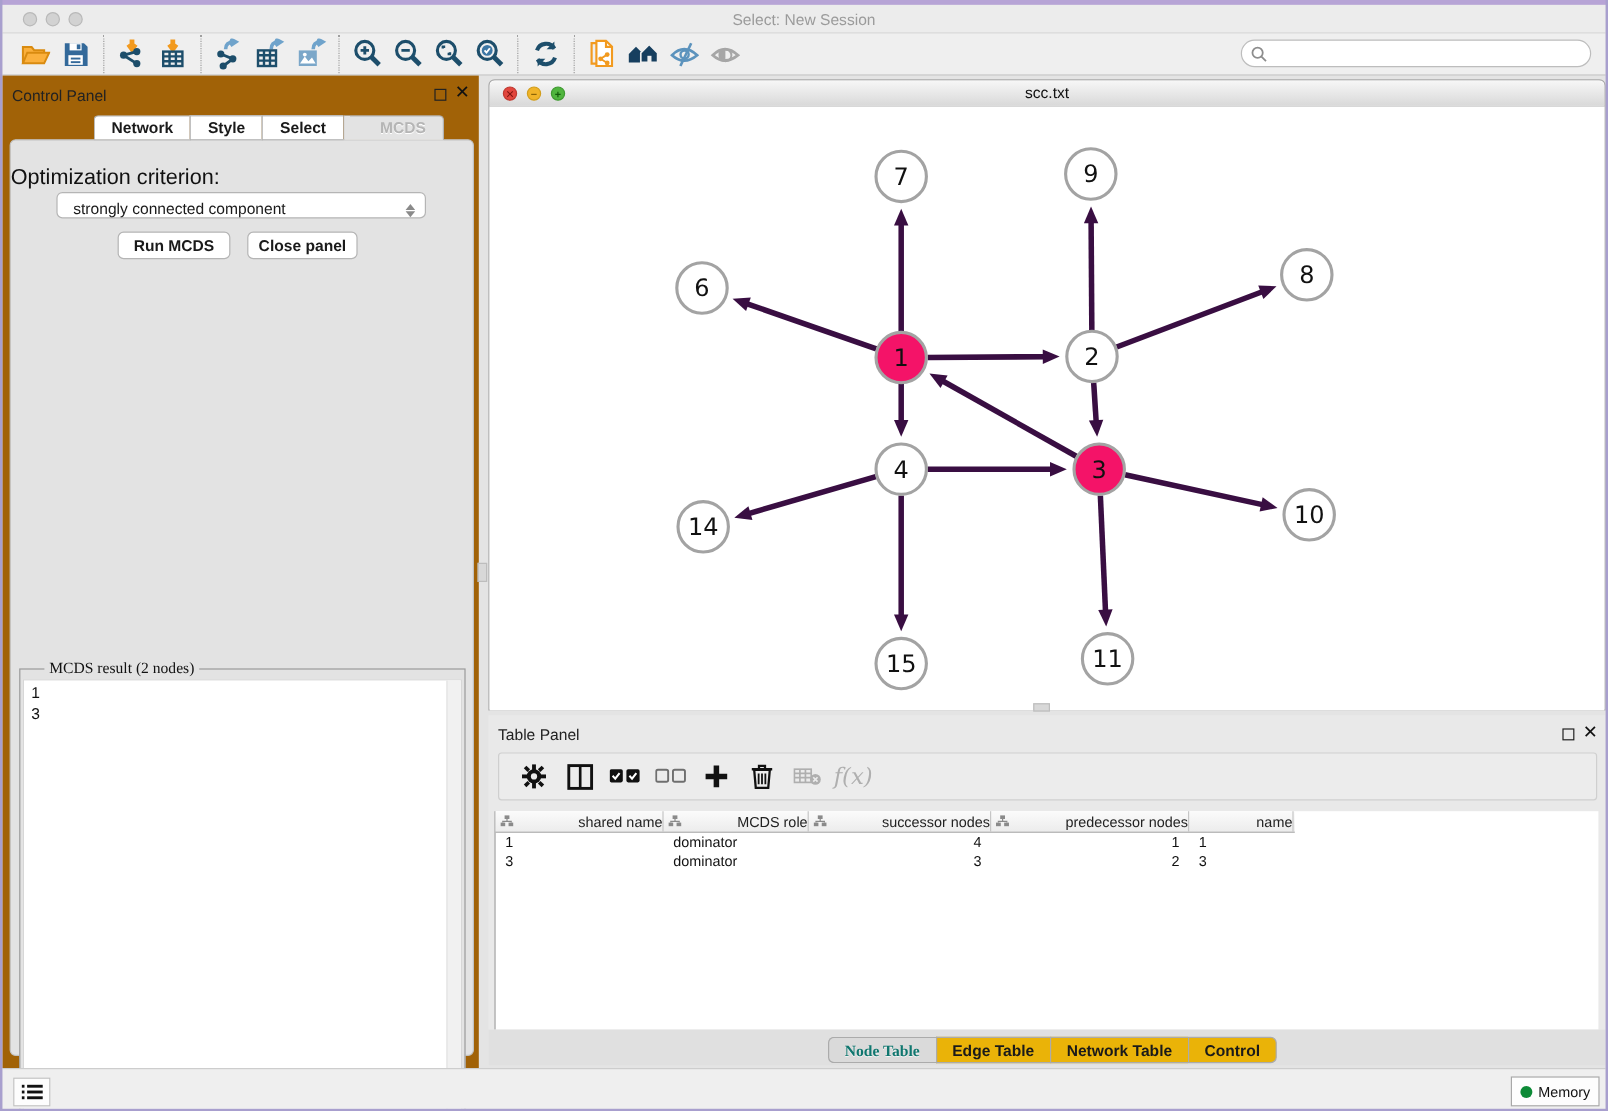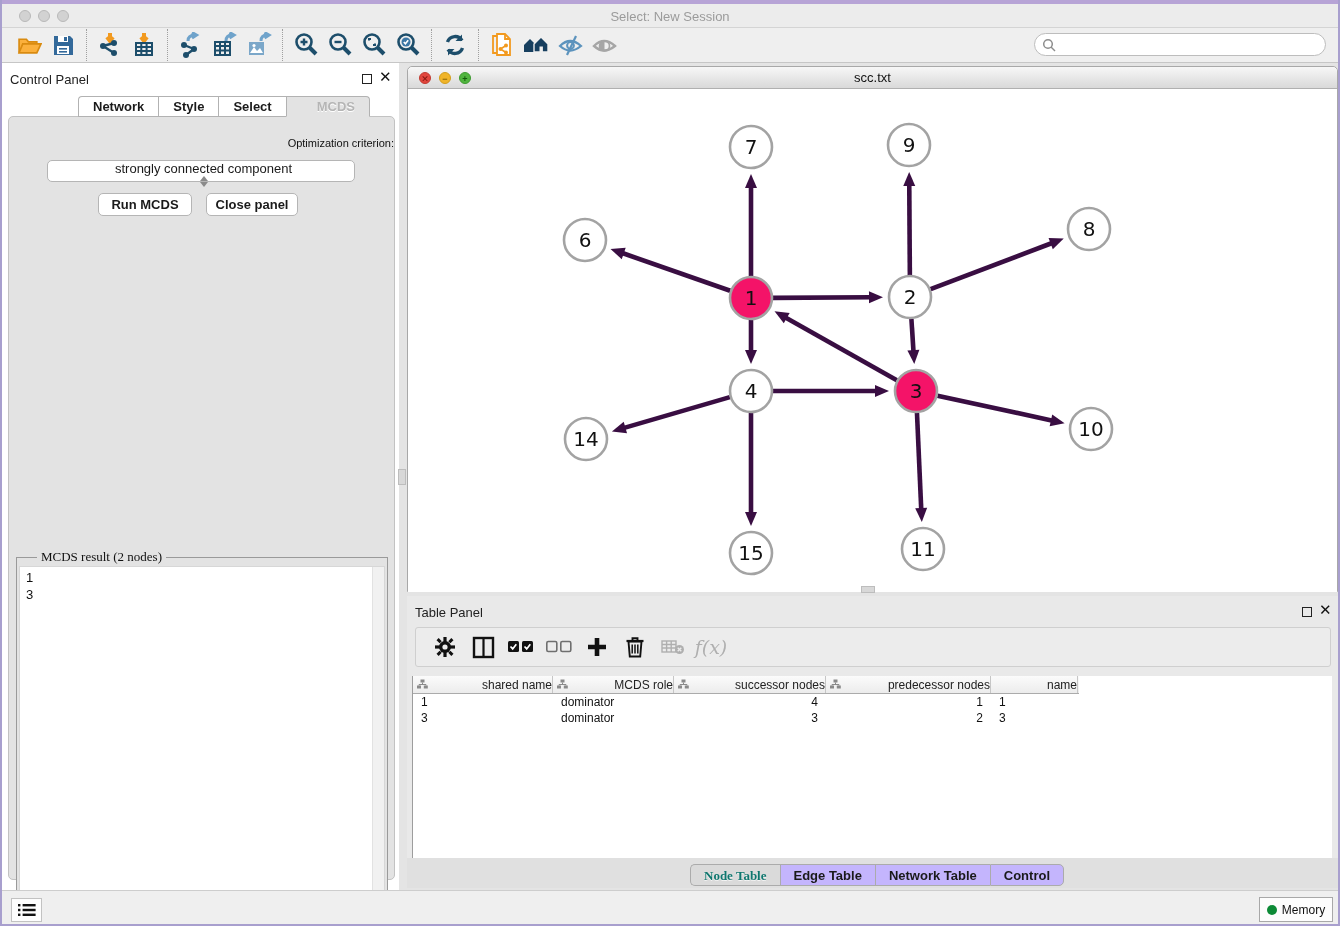--- a/index.html
+++ b/index.html
@@ -22,33 +22,33 @@
   
   .toolbar { position:absolute; left:2px; top:28px; width:1336px; height:35px; background:#efefef; border-bottom:1px solid #c6c6c6; display:flex; align-items:center; padding-left:10px; }
   .tbtn { width:34px; height:30px; display:flex; align-items:center; justify-content:center; }
   .tsep { width:1px; height:32px; border-left:1px dotted #9f9f9f; margin:0 6px; }
   .tbtn.disabled { opacity:.85; }
   .searchbox { position:absolute; right:12px; top:5px; width:292px; height:23px; background:#fff; border:1px solid #bdbdbd; border-radius:12px; display:flex; align-items:center; padding-left:7px; }
   .searchbox svg { flex:0 0 auto; }
   .searchbox input { border:none; outline:none; flex:1; height:18px; font-size:12px; background:transparent; margin-left:4px; }
 
   
-  .control-panel { position:absolute; left:2px; top:63px; width:397px; height:827px; background:#ffffff; }
+  .control-panel { position:absolute; left:2px; top:63px; width:397px; height:827px; background:#a16207; }
   .panel-header { position:absolute; left:8px; top:9px; font-size:13px; color:#222; }
   .panel-float { position:absolute; width:10px; height:10px; border:1.5px solid #222; top:11px; }
   .panel-close { position:absolute; top:5px; font-size:15px; font-weight:bold; color:#111; }
   .cp-float{ left:360px; } .cp-close{ left:377px; }
   .cp-tabs { position:absolute; left:76px; top:33px; height:21px; display:flex; z-index:2; }
   .cp-tab { padding:2px 14px 3px; background:#fff; border:1px solid #b2b2b2; border-right:none; font-size:13px; font-weight:bold; }
   .cp-tab:first-child { border-radius:4px 0 0 0; }
   .cp-tab:last-child { border-right:1px solid #b2b2b2; border-radius:0 4px 0 0;padding-left:30px; }
   .cp-tab.selected { background:#e3e3e3; color:#b5b5b5; border-bottom-color:#e3e3e3; text-shadow:0 1px 0 #fff; }
   .cp-body { position:absolute; left:6px; top:53px; width:387px; height:764px; background:#e3e3e3; border:1px solid #c2c2c2; border-radius:5px; }
-  .opt-label { position:absolute; top:20px; width:100%; text-align:right; font-size:11px; color:#111; }
-  .dropdown { position:absolute; left:38px; top:43px; width:308px; height:22px; background:#fff; border:1px solid #b5b5b5; border-radius:5px; display:flex; align-items:center; padding:0 8px 0 13px; font-size:13px;flex-direction:column; }
+  .opt-label { position:absolute; top:20px; width:100%; text-align:left; font-size:18px; color:#111; }
+  .dropdown { position:absolute; left:38px; top:43px; width:308px; height:22px; background:#fff; border:1px solid #b5b5b5; border-radius:5px; display:flex; align-items:flex-end; padding:0 8px 0 13px; font-size:13px; }
   .dropdown .dd-label { flex:1; }
   .dd-arrows { display:flex; flex-direction:column; align-items:center; gap:1px; }
   .dd-arrows i { width:0; height:0; border-left:4px solid transparent; border-right:4px solid transparent; display:block; }
   .dd-up { border-bottom:5px solid #8a8a8a; }
   .dd-down { border-top:5px solid #8a8a8a; }
   .cp-btn { position:absolute; top:76px; height:23px; background:#fff; border:1px solid #b5b5b5; border-radius:5px; font-size:13px; font-weight:bold; text-align:center; line-height:21px; }
   .btn-run { left:89px; width:94px; }
   .btn-closep { left:197px; width:92px; }
   .result-group { position:absolute; left:7px; top:440px; width:372px; height:381px; border:1px solid #9a9a9a; background:#e3e3e3; }
   .result-legend { position:absolute; left:20px; top:-9px; background:#e3e3e3; padding:0 4px; font-size:13px; color:#111;font-family:Liberation Serif, serif; }
@@ -79,21 +79,21 @@
   .fx-label { font-family:"DejaVu Serif","Liberation Serif",serif; font-style:italic; font-size:19px; color:#a9a9a9; }
   .tp-body { position:absolute; left:5px; top:80px; width:920px; height:182px; background:#fff; border-left:1px solid #9d9d9d; }
   .tbl-header { display:flex; height:18px; border-bottom:1px solid #ababab; width:666px; background:linear-gradient(#fbfbfb,#ececec); }
   .th { position:relative; display:flex; align-items:center; justify-content:flex-end; font-size:12px; color:#222; border-right:1px solid #c6c6c6; }
   .th .sort-ico { position:absolute; left:4px; top:3px; }
   .tbl-row { display:flex; height:16px; width:666px; font-size:12px; color:#111; }
   .td { padding:1px 8px 0; overflow:hidden; white-space:nowrap; }
   .al { text-align:left; } .ar { text-align:right; }
   .tp-bottom { position:absolute; left:0; top:262px; width:931px; height:30px; background:#e0e0e0; }
   .tp-tabs { position:absolute; left:283px; top:6px; display:flex; height:22px; }
-  .tp-tab { padding:3px 13px 0; background:#c4b5fd; border:1px solid #ababab; border-right:none; font-size:13px; font-weight:bold; }
+  .tp-tab { padding:3px 13px 0; background:#eab308; border:1px solid #ababab; border-right:none; font-size:13px; font-weight:bold; }
   .tp-tab:first-child { border-radius:5px 0 0 5px; }
   .tp-tab:last-child { border-right:1px solid #ababab; border-radius:0 5px 5px 0; }
   .tp-tab.selected { background:#dadada; color:#0f766e; text-shadow:0 1px 0 #f5f5f5;font-family:Liberation Serif, serif; }
 
   
   .statusbar { position:absolute; left:2px; top:890px; width:1336px; height:34px; background:#efefef; border-top:1px solid #cdcdcd; }
   .list-btn { position:absolute; left:9px; top:7px; width:31px; height:24px; background:#fdfdfd; border:1px solid #c2c2c2; display:flex; align-items:center; justify-content:center; }
   .memory-btn { position:absolute; right:5px; top:6px; width:74px; height:25px; background:#fdfdfd; border:1px solid #a8a8a8; display:flex; align-items:center; justify-content:center; gap:5px; font-size:12px; color:#111; }
   .mem-dot { width:10px; height:10px; border-radius:50%; background:#0c8a36; }
 </style>

